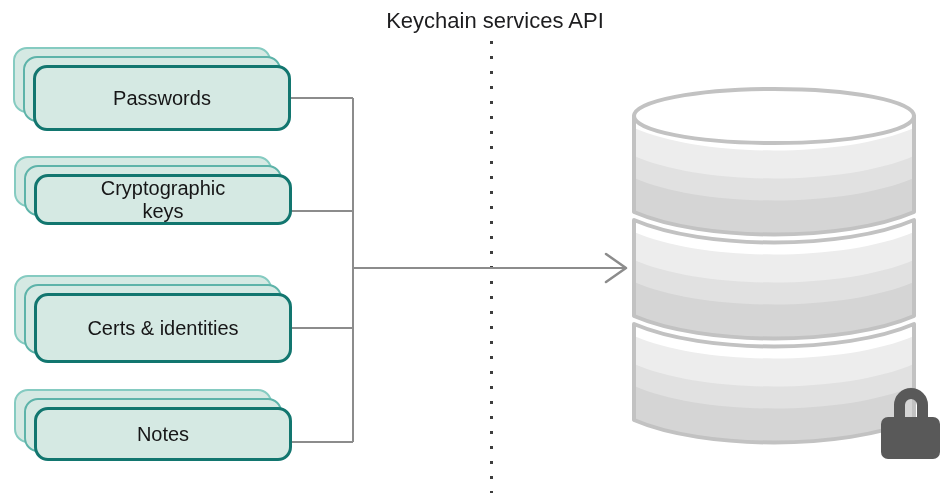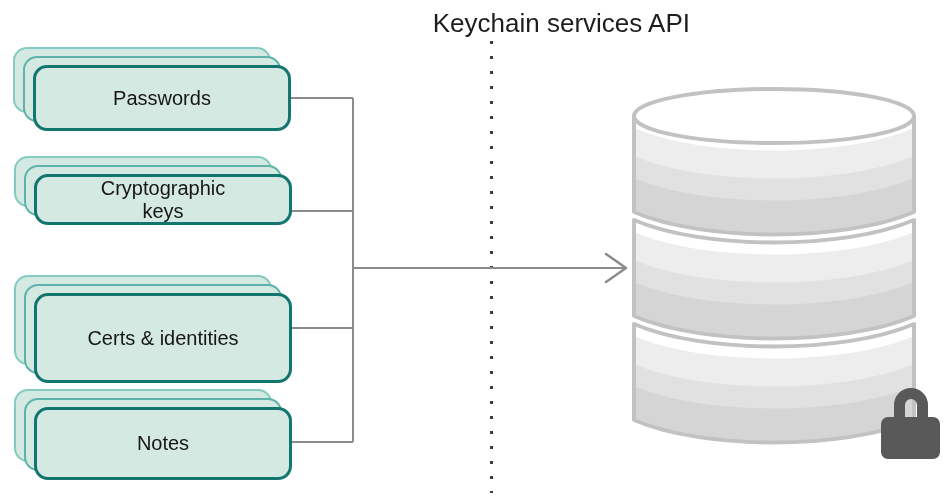--- a/index.html
+++ b/index.html
@@ -1,22 +1,22 @@
 <!DOCTYPE html>
 <html><head>
 <meta charset="utf-8">
 <style>
   html,body{margin:0;padding:0;background:#ffffff;}
   .stage{
     position:relative;width:951px;height:503px;background:#ffffff;overflow:hidden;
     font-family:"Liberation Sans","DejaVu Sans",sans-serif;color:#1d1d1f;
   }
   .api-title{
-    position:absolute;left:300px;top:8px;width:390px;text-align:right;
-    font-size:26px;line-height:1.2;color:#1d1d1f;
+    position:absolute;left:300px;top:8px;width:390px;text-align:center;
+    font-size:22px;line-height:1.2;color:#1d1d1f;
   }
   .keychain-title{
     position:absolute;left:630px;top:55px;width:290px;text-align:center;
     font-size:21px;line-height:1.2;color:#1d1d1f;
   }
   .dotted-line{
     position:absolute;left:490px;top:41px;width:3px;height:452px;
     background:repeating-linear-gradient(to bottom,#3d3d3d 0 3px,transparent 3px 15px);
   }
   svg.connectors{position:absolute;left:0;top:0;pointer-events:none;}
@@ -26,22 +26,22 @@
   }
   .layer-back{left:0;top:0;border:2.5px solid #85cbc1;}
   .layer-mid{left:10px;top:9px;border:2.5px solid #5db3a9;}
   .layer-front{
     left:20px;top:18px;border:3px solid #12766f;
     display:flex;align-items:center;justify-content:center;text-align:center;
   }
   .card-label{font-size:20px;line-height:1.15;white-space:pre-line;color:#161617;}
   .s1{left:13px;top:47px;} .s1 .card{height:66px;}
   .s2{left:14px;top:156px;} .s2 .card{height:51px;}
-  .s3{left:14px;top:275px;} .s3 .card{height:90px;}
-  .s4{left:14px;top:389px;} .s4 .card{height:73px;}
+  .s3{left:14px;top:275px;} .s3 .card{height:70px;}
+  .s4{left:14px;top:389px;} .s4 .card{height:54px;}
   svg.db{position:absolute;left:630px;top:85px;}
 </style>
 </head>
 <body>
 
 <div class="stage">
 
   <div class="dotted-line"></div>
 
   <svg class="connectors" width="951" height="503" viewBox="0 0 951 503">

